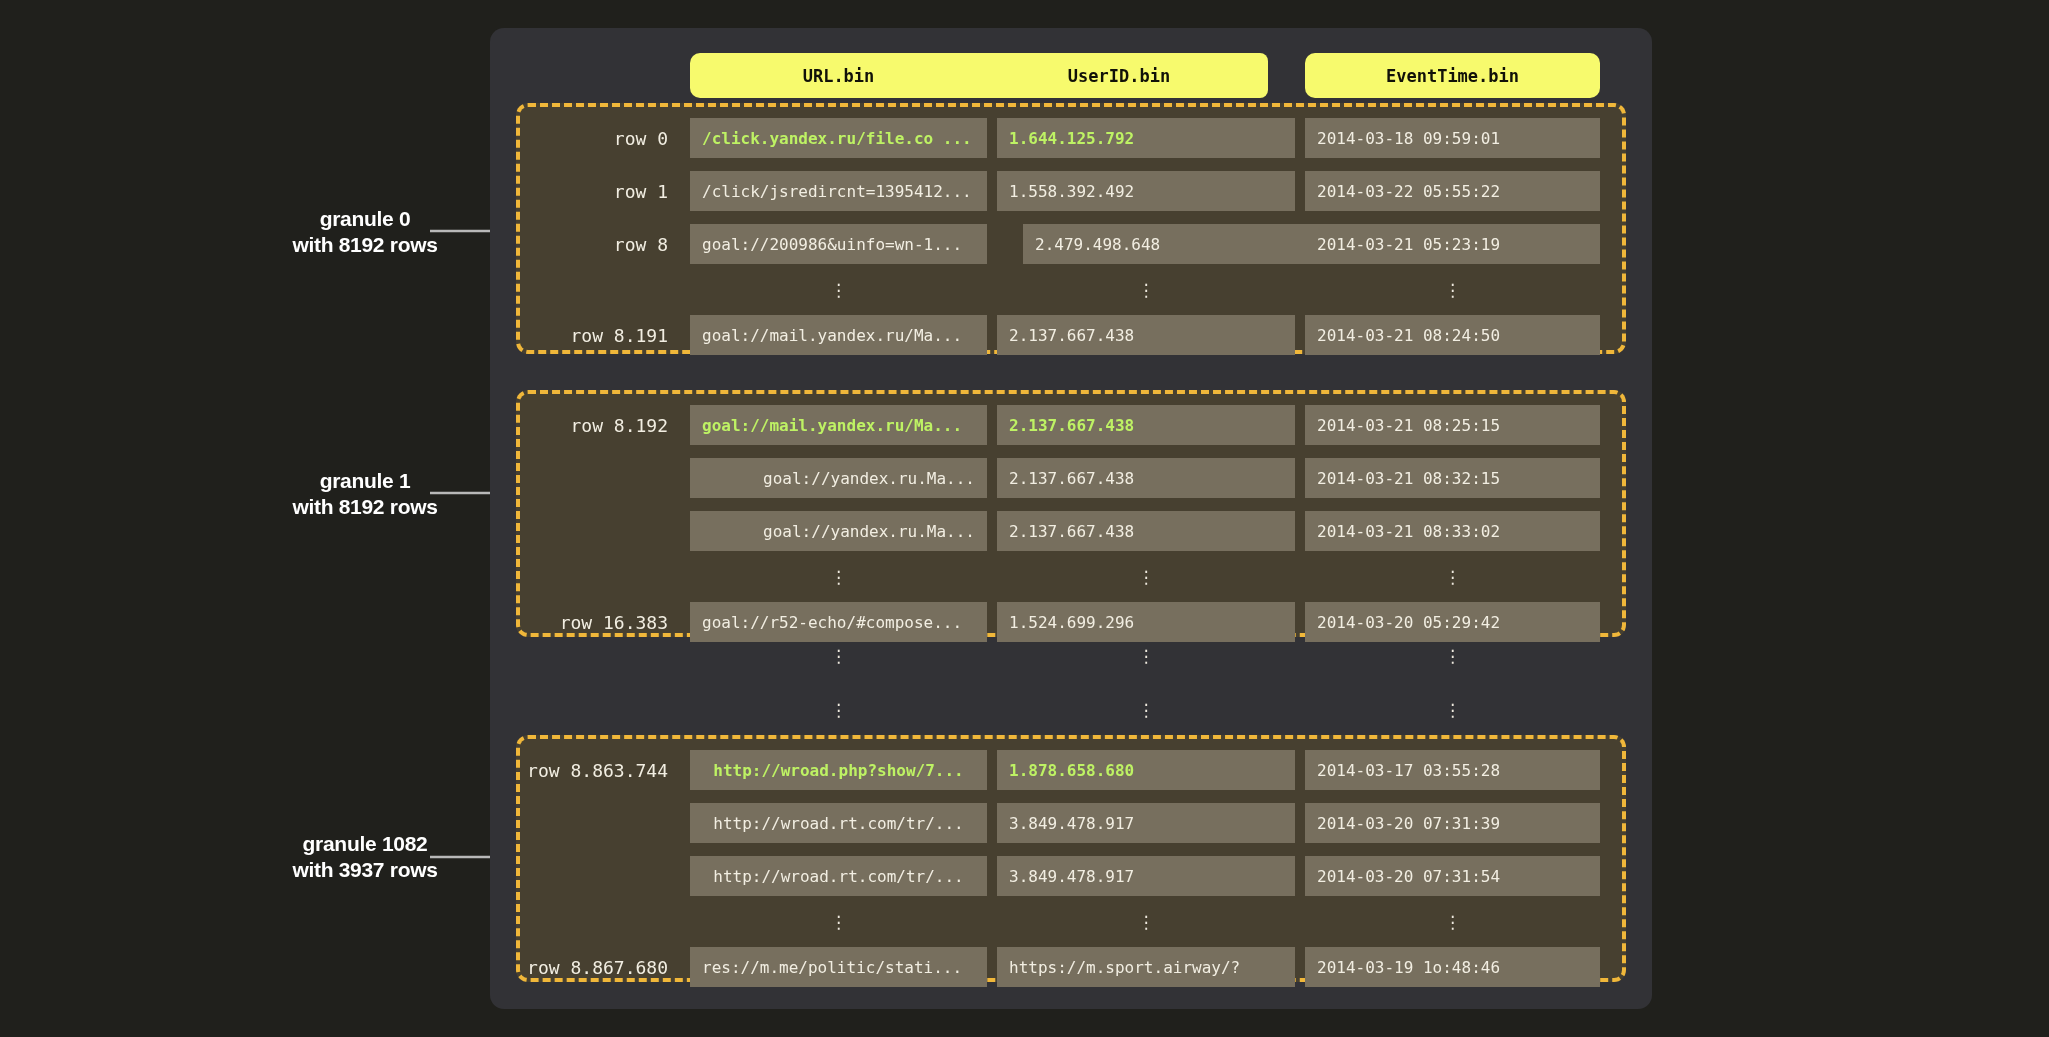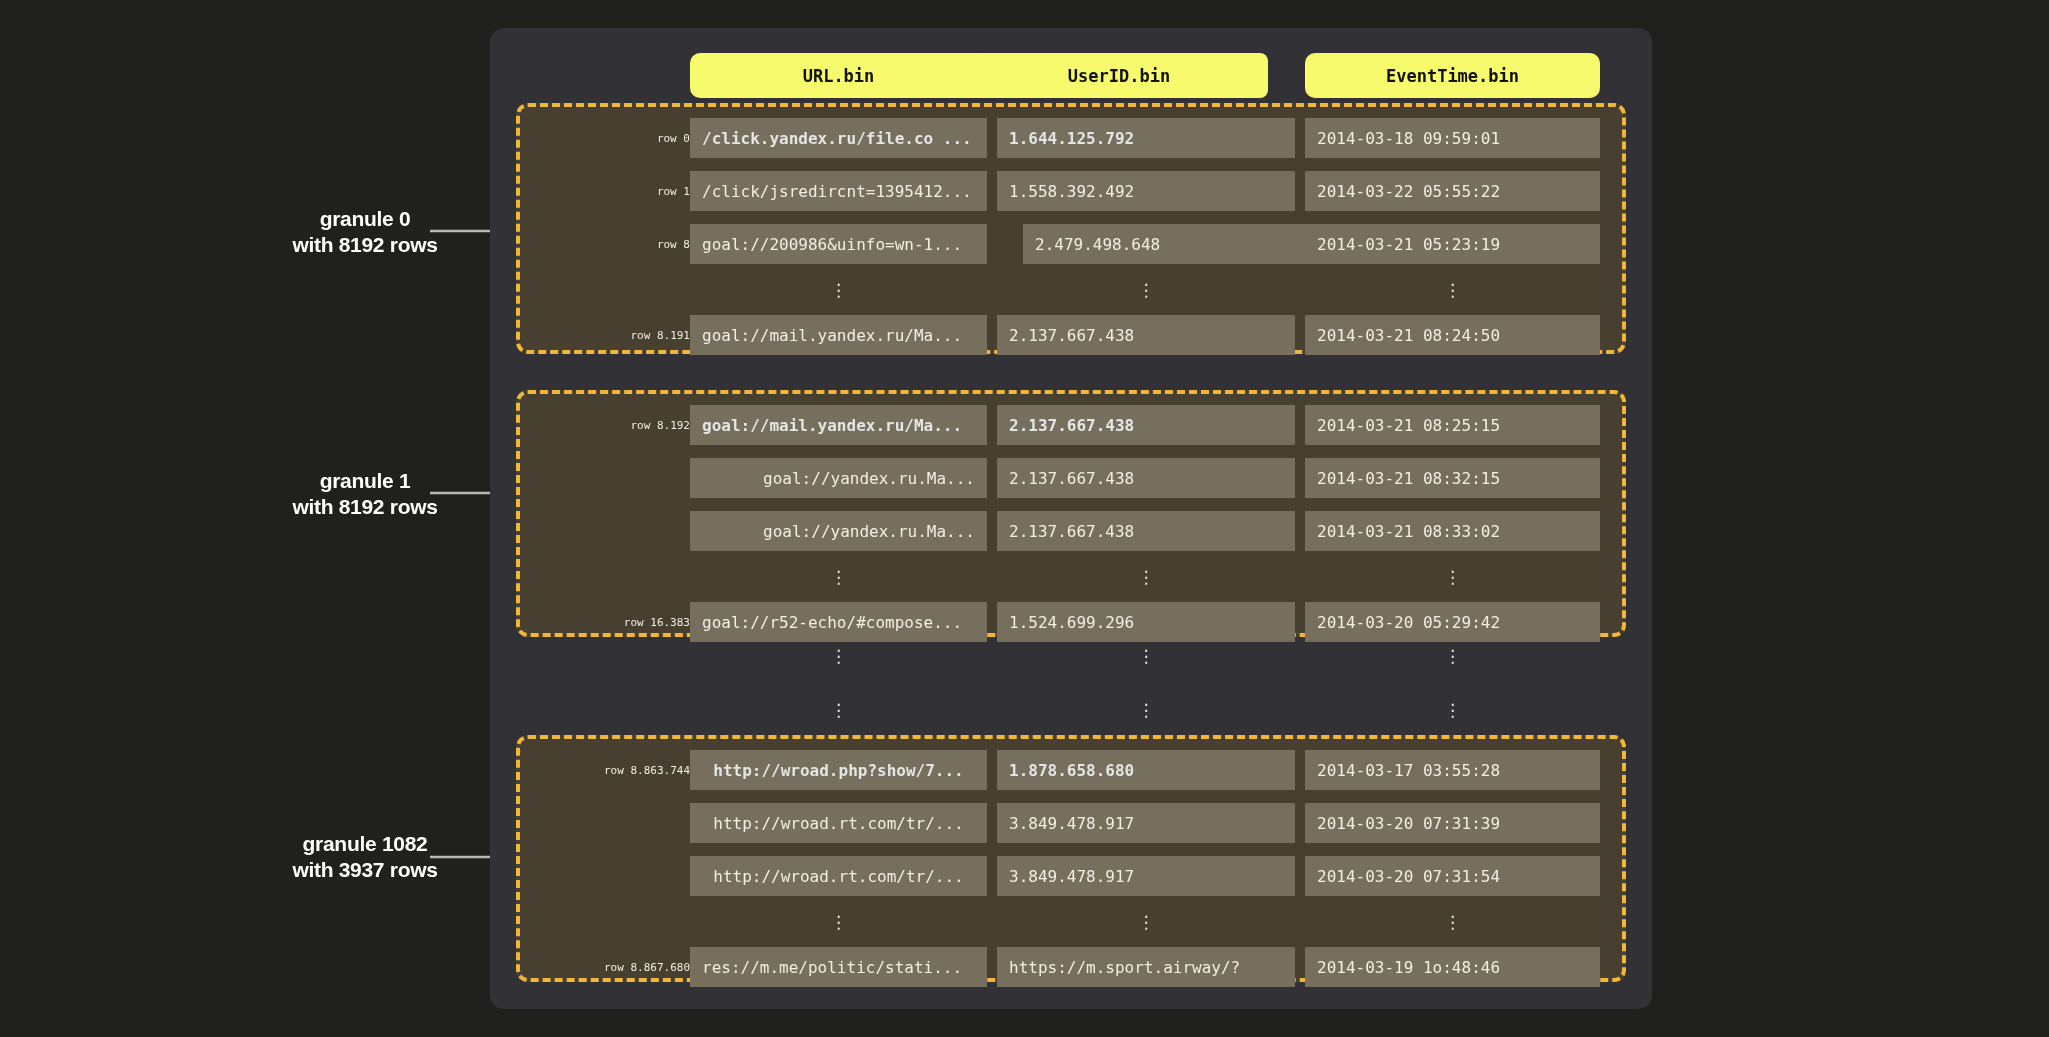--- a/index.html
+++ b/index.html
@@ -12,29 +12,29 @@
   .pill{position:absolute;top:25px;height:45px;background:#f7fa6d;border-radius:10px;
         display:flex;align-items:center;justify-content:center;
         color:#111108;font-size:17px;font-weight:bold;}
   
   .granule{position:absolute;background:#474030;border:4px dashed #f0b73a;border-radius:12px;
            box-sizing:border-box;padding-top:11px;}
   .row{position:relative;height:40px;margin-bottom:13px;}
   .row-ellipsis{position:relative;height:25px;margin-bottom:13px;}
   .rowlabel{position:absolute;left:0;top:0;width:148px;height:40px;
             display:flex;align-items:center;justify-content:flex-end;
-            color:#f2eee2;font-size:11px;white-space:pre;padding-left:22px;}
+            color:#f2eee2;font-size:18px;white-space:pre;}
   .cell{position:absolute;top:0;height:40px;background:#776f5e;
         display:flex;align-items:center;color:#f2eee2;font-size:16px;
         white-space:pre;overflow:hidden;box-sizing:border-box;
         padding-left:12px;padding-right:12px;}
   .cell.align-left{justify-content:flex-start;}
   .cell.align-right{justify-content:flex-end;}
   .cell.align-center{justify-content:center;padding-left:0;padding-right:0;}
-  .cell.hl{color:#e5e5e5;font-weight:bold;}
+  .cell.hl{color:#bef264;font-weight:bold;}
   .dots{position:absolute;top:0;height:25px;width:40px;margin-left:-20px;
         display:flex;align-items:center;justify-content:center;
         color:#efeadf;font-size:17px;font-family:"DejaVu Sans",sans-serif;}
   .between{position:absolute;left:0;width:100%;}
   
   .annot{position:absolute;left:230px;width:270px;text-align:center;
          color:#ffffff;font-family:"Liberation Sans","DejaVu Sans",sans-serif;
          font-weight:bold;font-size:21px;line-height:26px;letter-spacing:-0.3px;}
   .arrow{position:absolute;left:428px;width:84px;height:18px;}
 </style>

